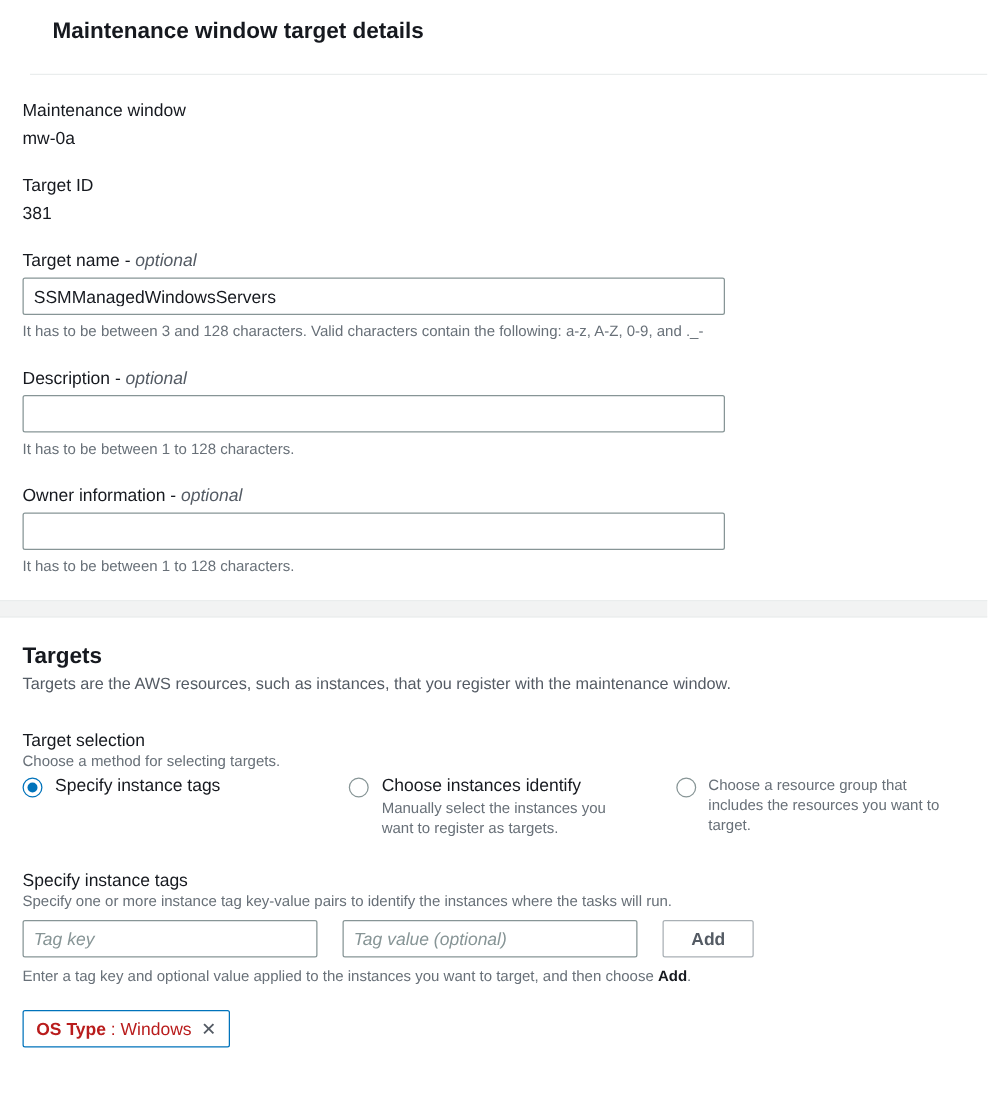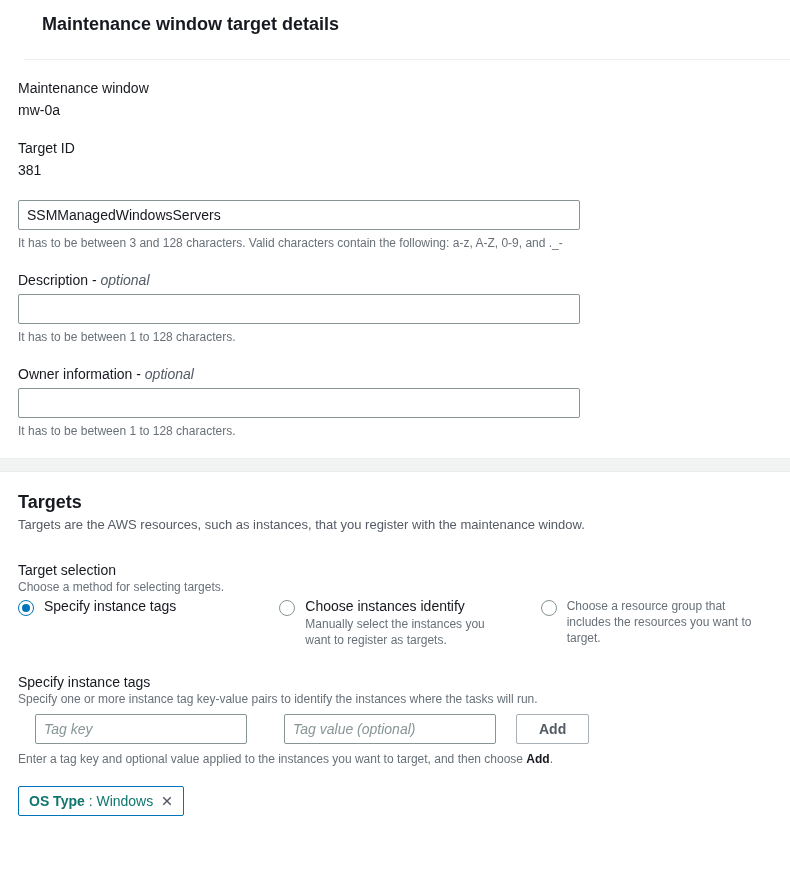--- a/index.html
+++ b/index.html
@@ -126,27 +126,26 @@
     color: #687078;
     line-height: 1.35;
   }
   .tag-entry-row {
     display: flex;
     gap: 20px;
     align-items: center;
     margin-top: 8px;
   }
   .tag-entry-row input.tag-input {
-    width: 212px;
+    width: 236px;
     padding: 6px 8px;
     font-size: 14px;
     border: 1px solid #879596;
     border-radius: 2px;
     color: #ef4444;
-    margin-left: 17px;
   }
   .tag-entry-row input.tag-input::placeholder {
     font-style: italic;
     color: #879596;
   }
   .add-btn {
     padding: 6px 22px;
     font-size: 14px;
     font-weight: 700;
     color: #545b64;
@@ -163,21 +162,21 @@
   .entry-hint b { font-weight: 700; color: #16191f; }
   .token {
     display: inline-flex;
     align-items: center;
     gap: 8px;
     border: 1px solid #0073bb;
     border-radius: 2px;
     padding: 6px 10px;
     margin-top: 20px;
     font-size: 14px;
-    color: #0f766e;
+    color: #b91c1c;
   }
   .token .key { font-weight: 700; }
   .token .x {
     cursor: pointer;
     display: inline-flex;
   }
   .token .x svg { width: 12px; height: 12px; }
 </style>
 </head>
 <body>
@@ -191,20 +190,23 @@
     <div class="label">Maintenance window</div>
     <div class="static-value">mw-0a</div>
   </div>
 
   <div class="field-block">
     <div class="label">Target ID</div>
     <div class="static-value">381</div>
   </div>
 
   <div class="field-block">
+    <div class="label">
+      <span>Target name - </span><span class="optional">optional</span>
+    </div>
     <input type="text" class="text-input" value="SSMManagedWindowsServers" style="">
     <div class="hint">It has to be between 3 and 128 characters. Valid characters contain the following: a-z, A-Z, 0-9, and ._-</div>
   </div>
 
   <div class="field-block">
     <div class="label">
       <span>Description - </span><span class="optional">optional</span>
     </div>
     <input type="text" class="text-input" value="" style="">
     <div class="hint">It has to be between 1 to 128 characters.</div>

